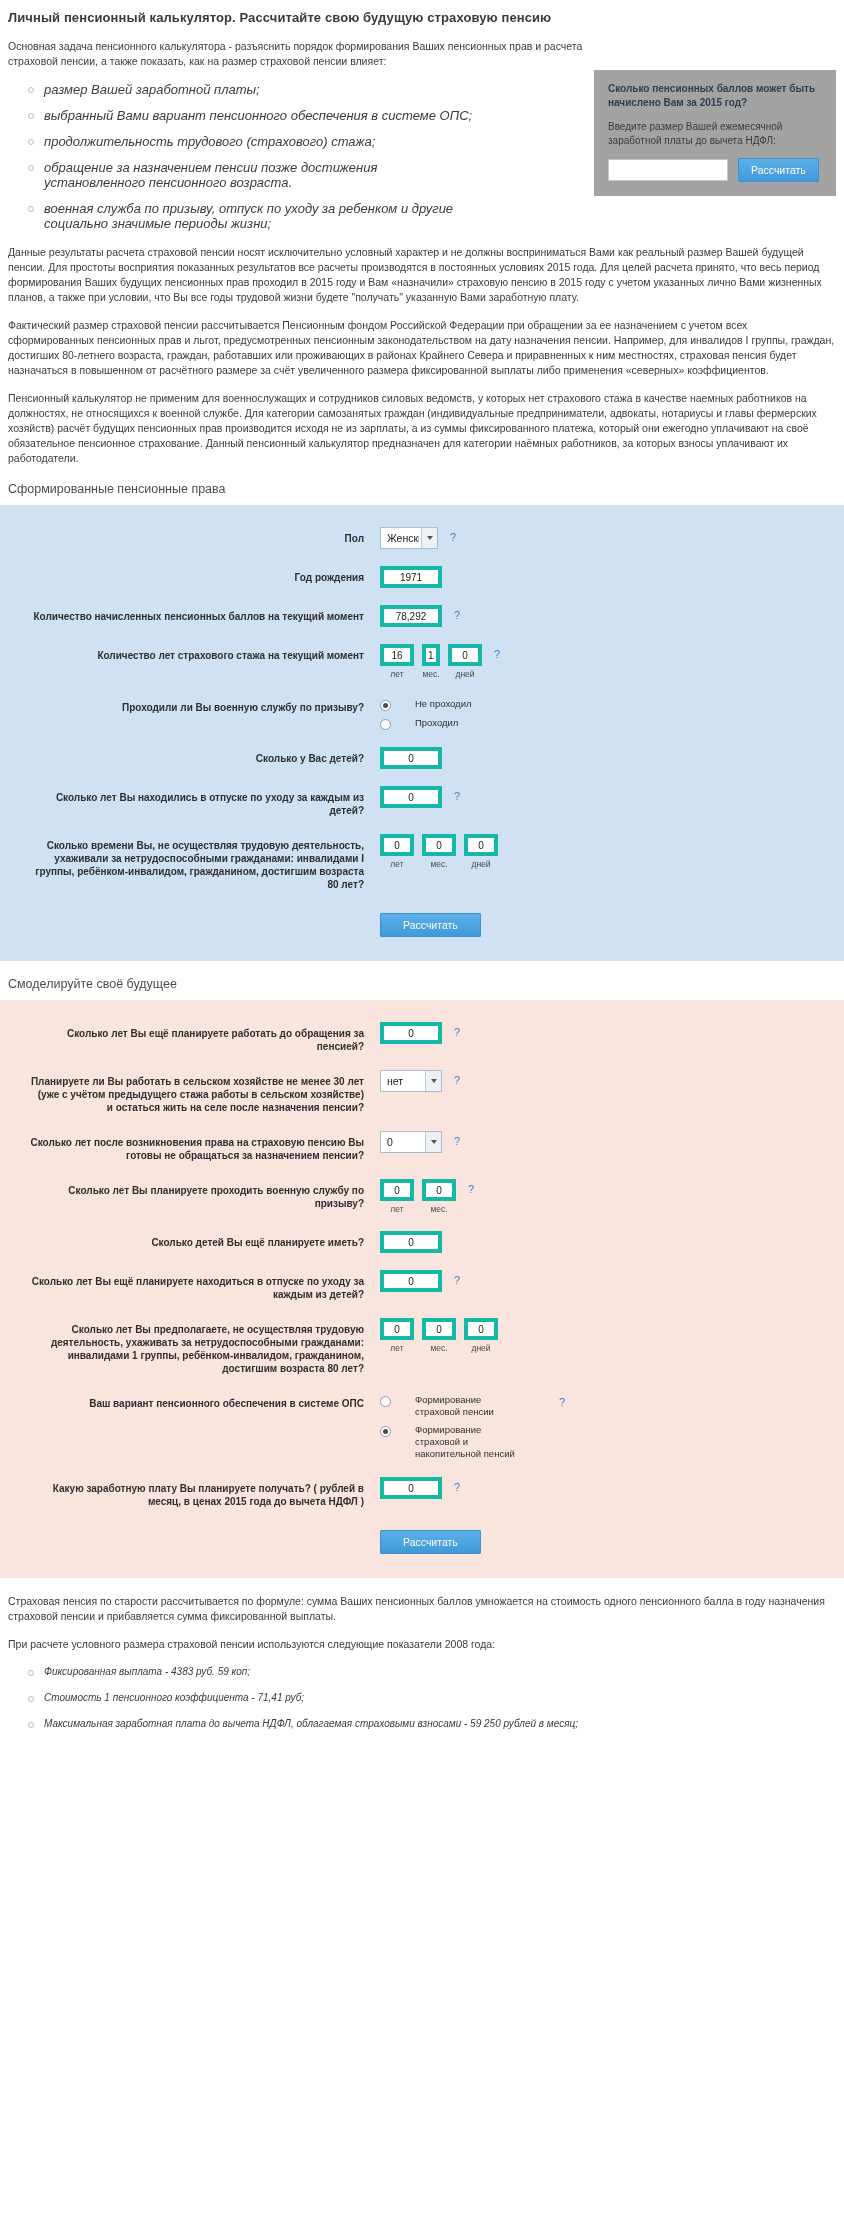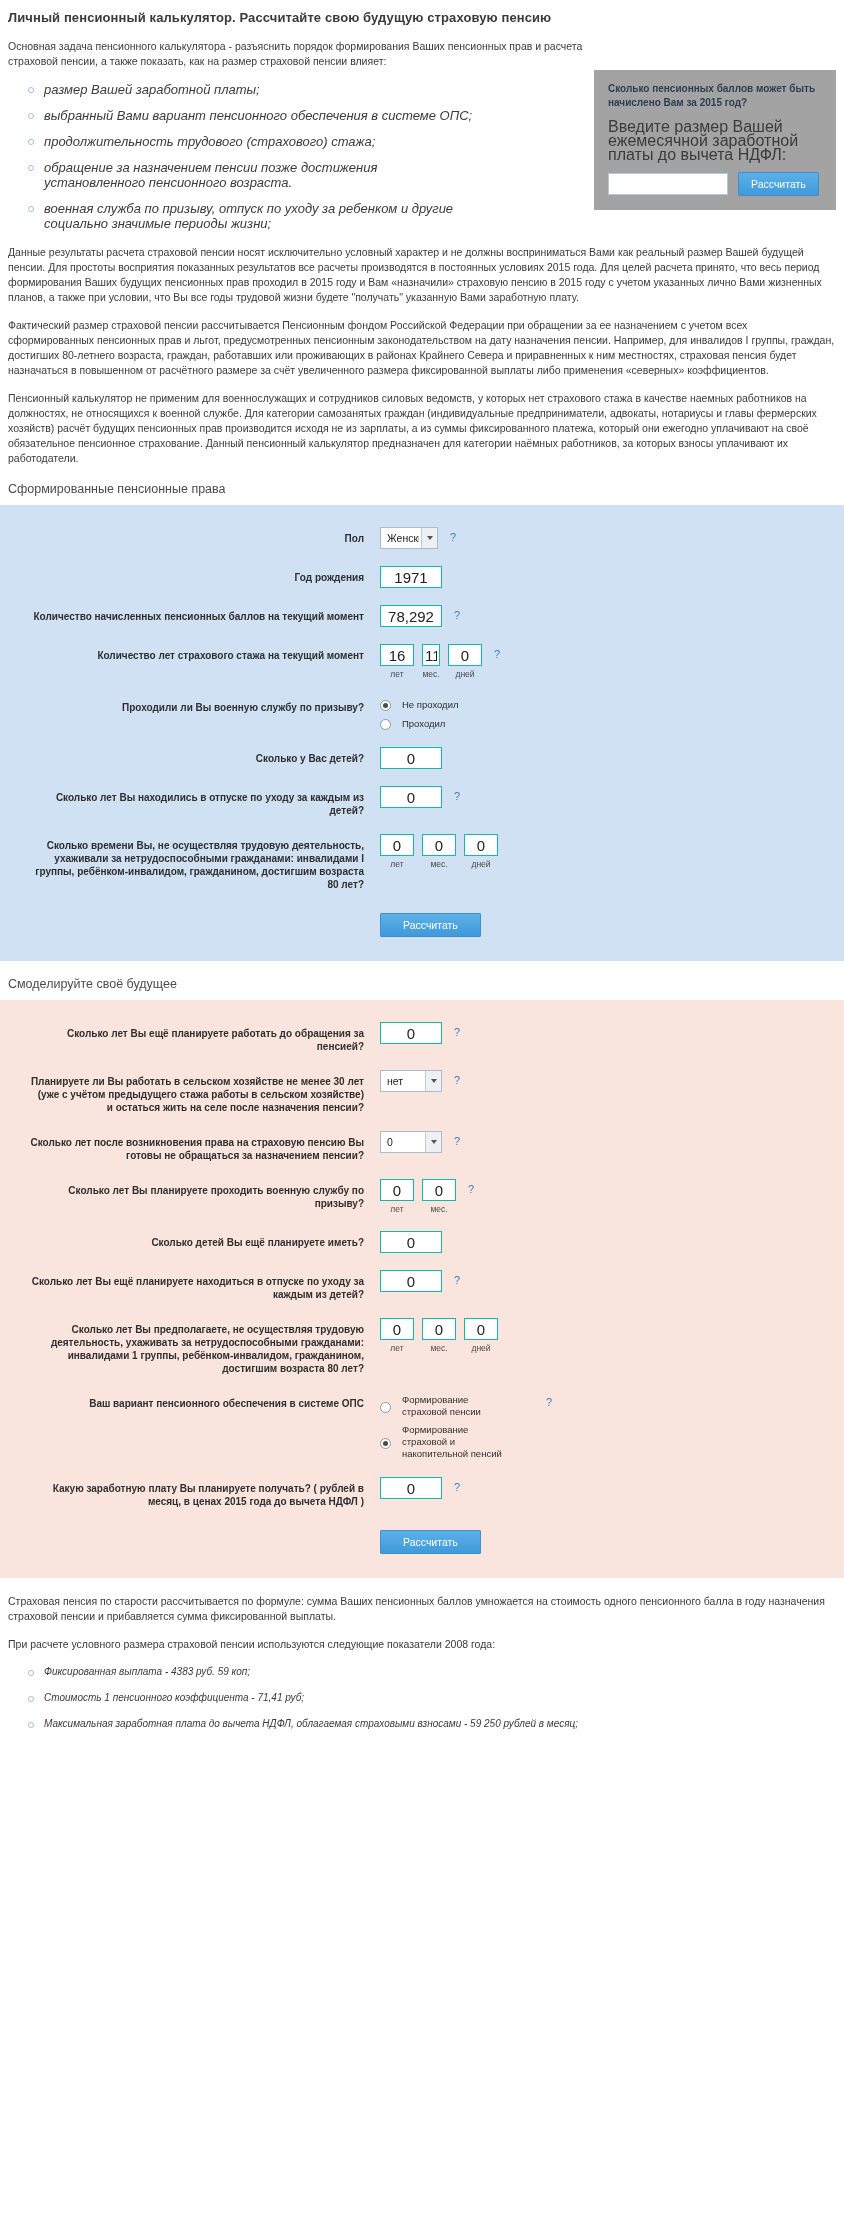--- a/index.html
+++ b/index.html
@@ -76,21 +76,21 @@
     padding: 12px 14px 14px 14px;
   }
   .promo-title {
     font-size: 10px;
     font-weight: bold;
     line-height: 14px;
     color: #2c3e50;
     margin: 0 0 10px 0;
   }
   .promo-sub {
-    font-size: 16px;
+    font-size: 10px;
     line-height: 14px;
     color: #3b3b3b;
     margin: 0 0 10px 0;
   }
   .promo-controls {
     display: flex;
     align-items: center;
     gap: 10px;
   }
   .promo-input {
@@ -148,24 +148,24 @@
   .form-control {
     flex: 1;
     display: flex;
     align-items: flex-start;
     gap: 8px;
   }
 
   .txt {
     width: 56px;
     height: 22px;
-    border: 1px solid #14b8a6;
+    border: 4px solid #14b8a6;
     background: #ffffff;
     text-align: center;
-    font-size: 15px;
+    font-size: 10px;
     font-family: "Liberation Sans", sans-serif;
     color: #222;
   }
   .txt.wide { width: 62px; }
 
   .sel-wrap {
     position: relative;
     display: inline-block;
   }
   .sel {
@@ -205,21 +205,21 @@
 
   .help {
     color: #3a7fc1;
     font-size: 11px;
     cursor: pointer;
     padding-top: 4px;
     margin-left: 4px;
   }
 
   .radio-group { display: flex; flex-direction: column; gap: 6px; padding-top: 2px; }
-  .radio-line { display: flex; align-items: center; gap: 11px; }
+  .radio-line { display: flex; align-items: flex-start; gap: 24px; }
   .radio-dot {
     width: 11px; height: 11px;
     border: 1px solid #8d9aa6;
     border-radius: 50%;
     background: #fff;
     margin-top: 2px;
     flex: none;
     position: relative;
   }
   .radio-dot.on:after {

